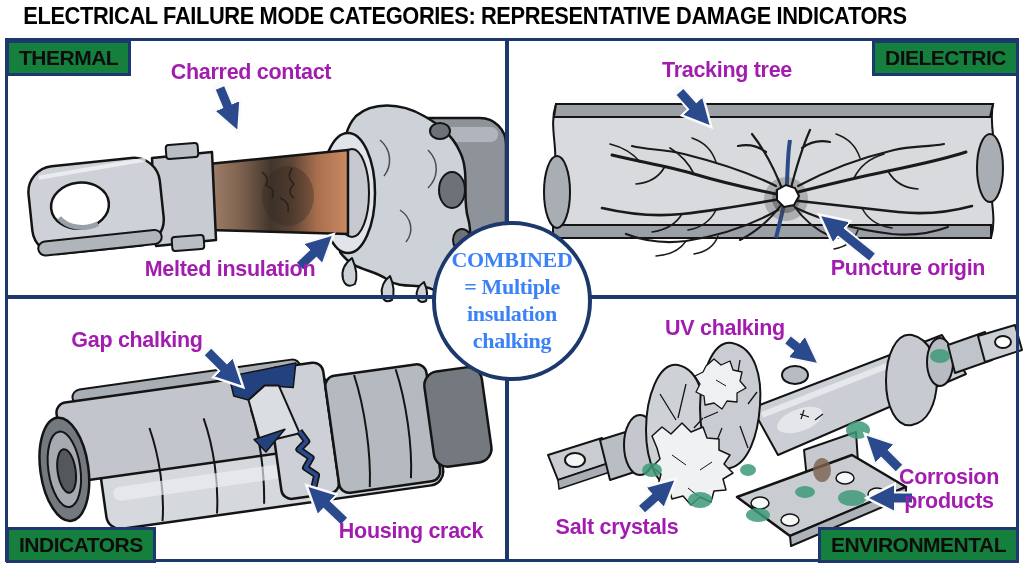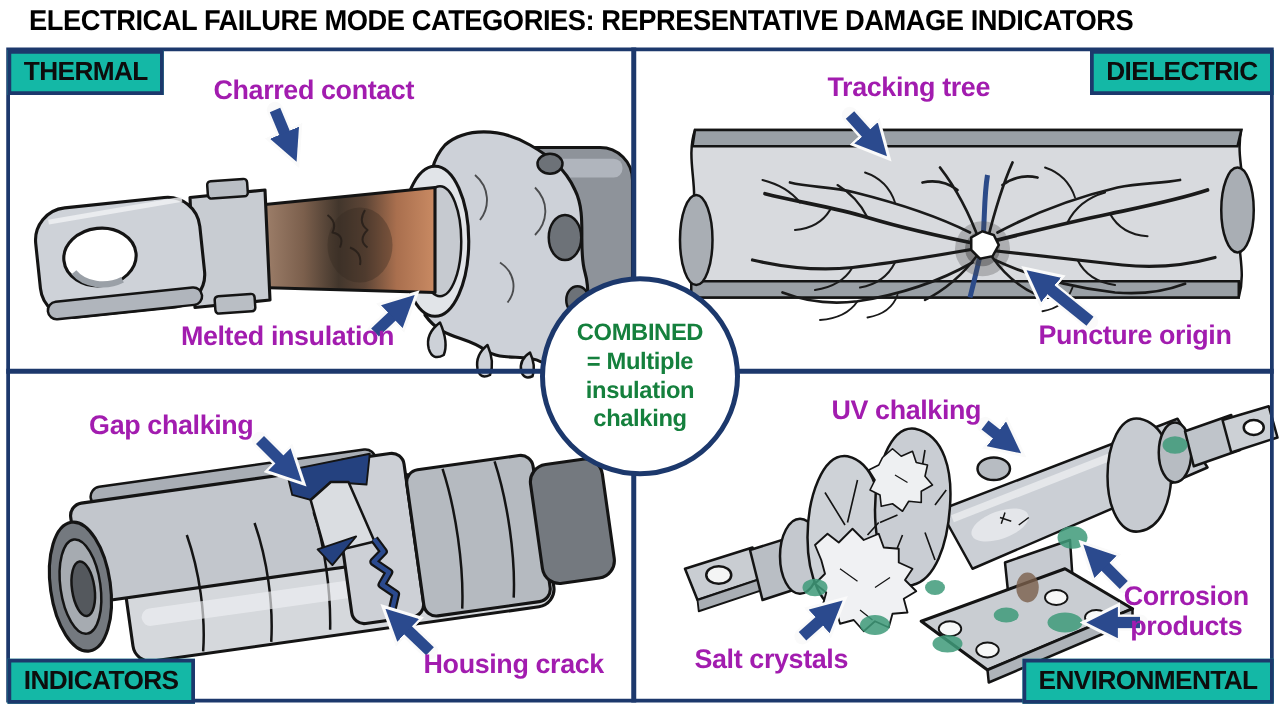--- a/index.html
+++ b/index.html
@@ -5,30 +5,30 @@
   html,body{margin:0;padding:0;background:#fff;}
   body{width:1024px;height:572px;position:relative;overflow:hidden;
        font-family:"Liberation Sans",sans-serif;}
   .title{position:absolute;top:3px;left:0;width:1024px;
          font-weight:700;font-size:23px;color:#000;letter-spacing:-0.4px;z-index:7;}
   .title span{display:inline-block;transform:scaleX(0.95);transform-origin:center;}
   .frame{position:absolute;left:5px;top:38px;width:1008px;height:518px;
          border:3px solid #1c386c;z-index:3;pointer-events:none;}
   .vline{position:absolute;left:505px;top:38px;width:4px;height:524px;background:#1c386c;z-index:3;}
   .hline{position:absolute;left:5px;top:295px;width:1014px;height:4px;background:#1c386c;z-index:3;}
-  .corner{position:absolute;background:#14b8a6;border:3px solid #1c386c;color:#0d0d0d;
+  .corner{position:absolute;background:#15803d;border:3px solid #1c386c;color:#0d0d0d;
           font-weight:700;font-size:21px;letter-spacing:-0.5px;padding:3px 10px;z-index:6;
           white-space:nowrap;}
   .ann{position:absolute;font-weight:700;font-size:21.5px;color:#a21caf;
        text-align:center;letter-spacing:-0.3px;white-space:nowrap;z-index:5;}
   .ann.wrap{white-space:normal;line-height:1.12;}
   .circle{position:absolute;left:432px;top:221px;width:160px;height:160px;border-radius:50%;
           background:#fff;border:4px solid #1c386c;z-index:4;display:flex;flex-direction:column;
           align-items:center;justify-content:center;box-sizing:border-box;}
-  .circle div{font-weight:700;font-size:19px;color:#15803d;line-height:1.22;letter-spacing:-0.3px;}
+  .circle div{font-weight:700;font-size:22px;color:#3b82f6;line-height:1.22;letter-spacing:-0.3px;font-family:Liberation Serif, serif;}
   svg.art{position:absolute;left:0;top:0;z-index:2;}
   svg.arrows{position:absolute;left:0;top:0;z-index:5;pointer-events:none;}
 </style>
 </head>
 <body>
 
 <div class="title"><span>ELECTRICAL FAILURE MODE CATEGORIES: REPRESENTATIVE DAMAGE INDICATORS</span></div>
 
 <div class="frame"></div>
 <div class="vline"></div>

